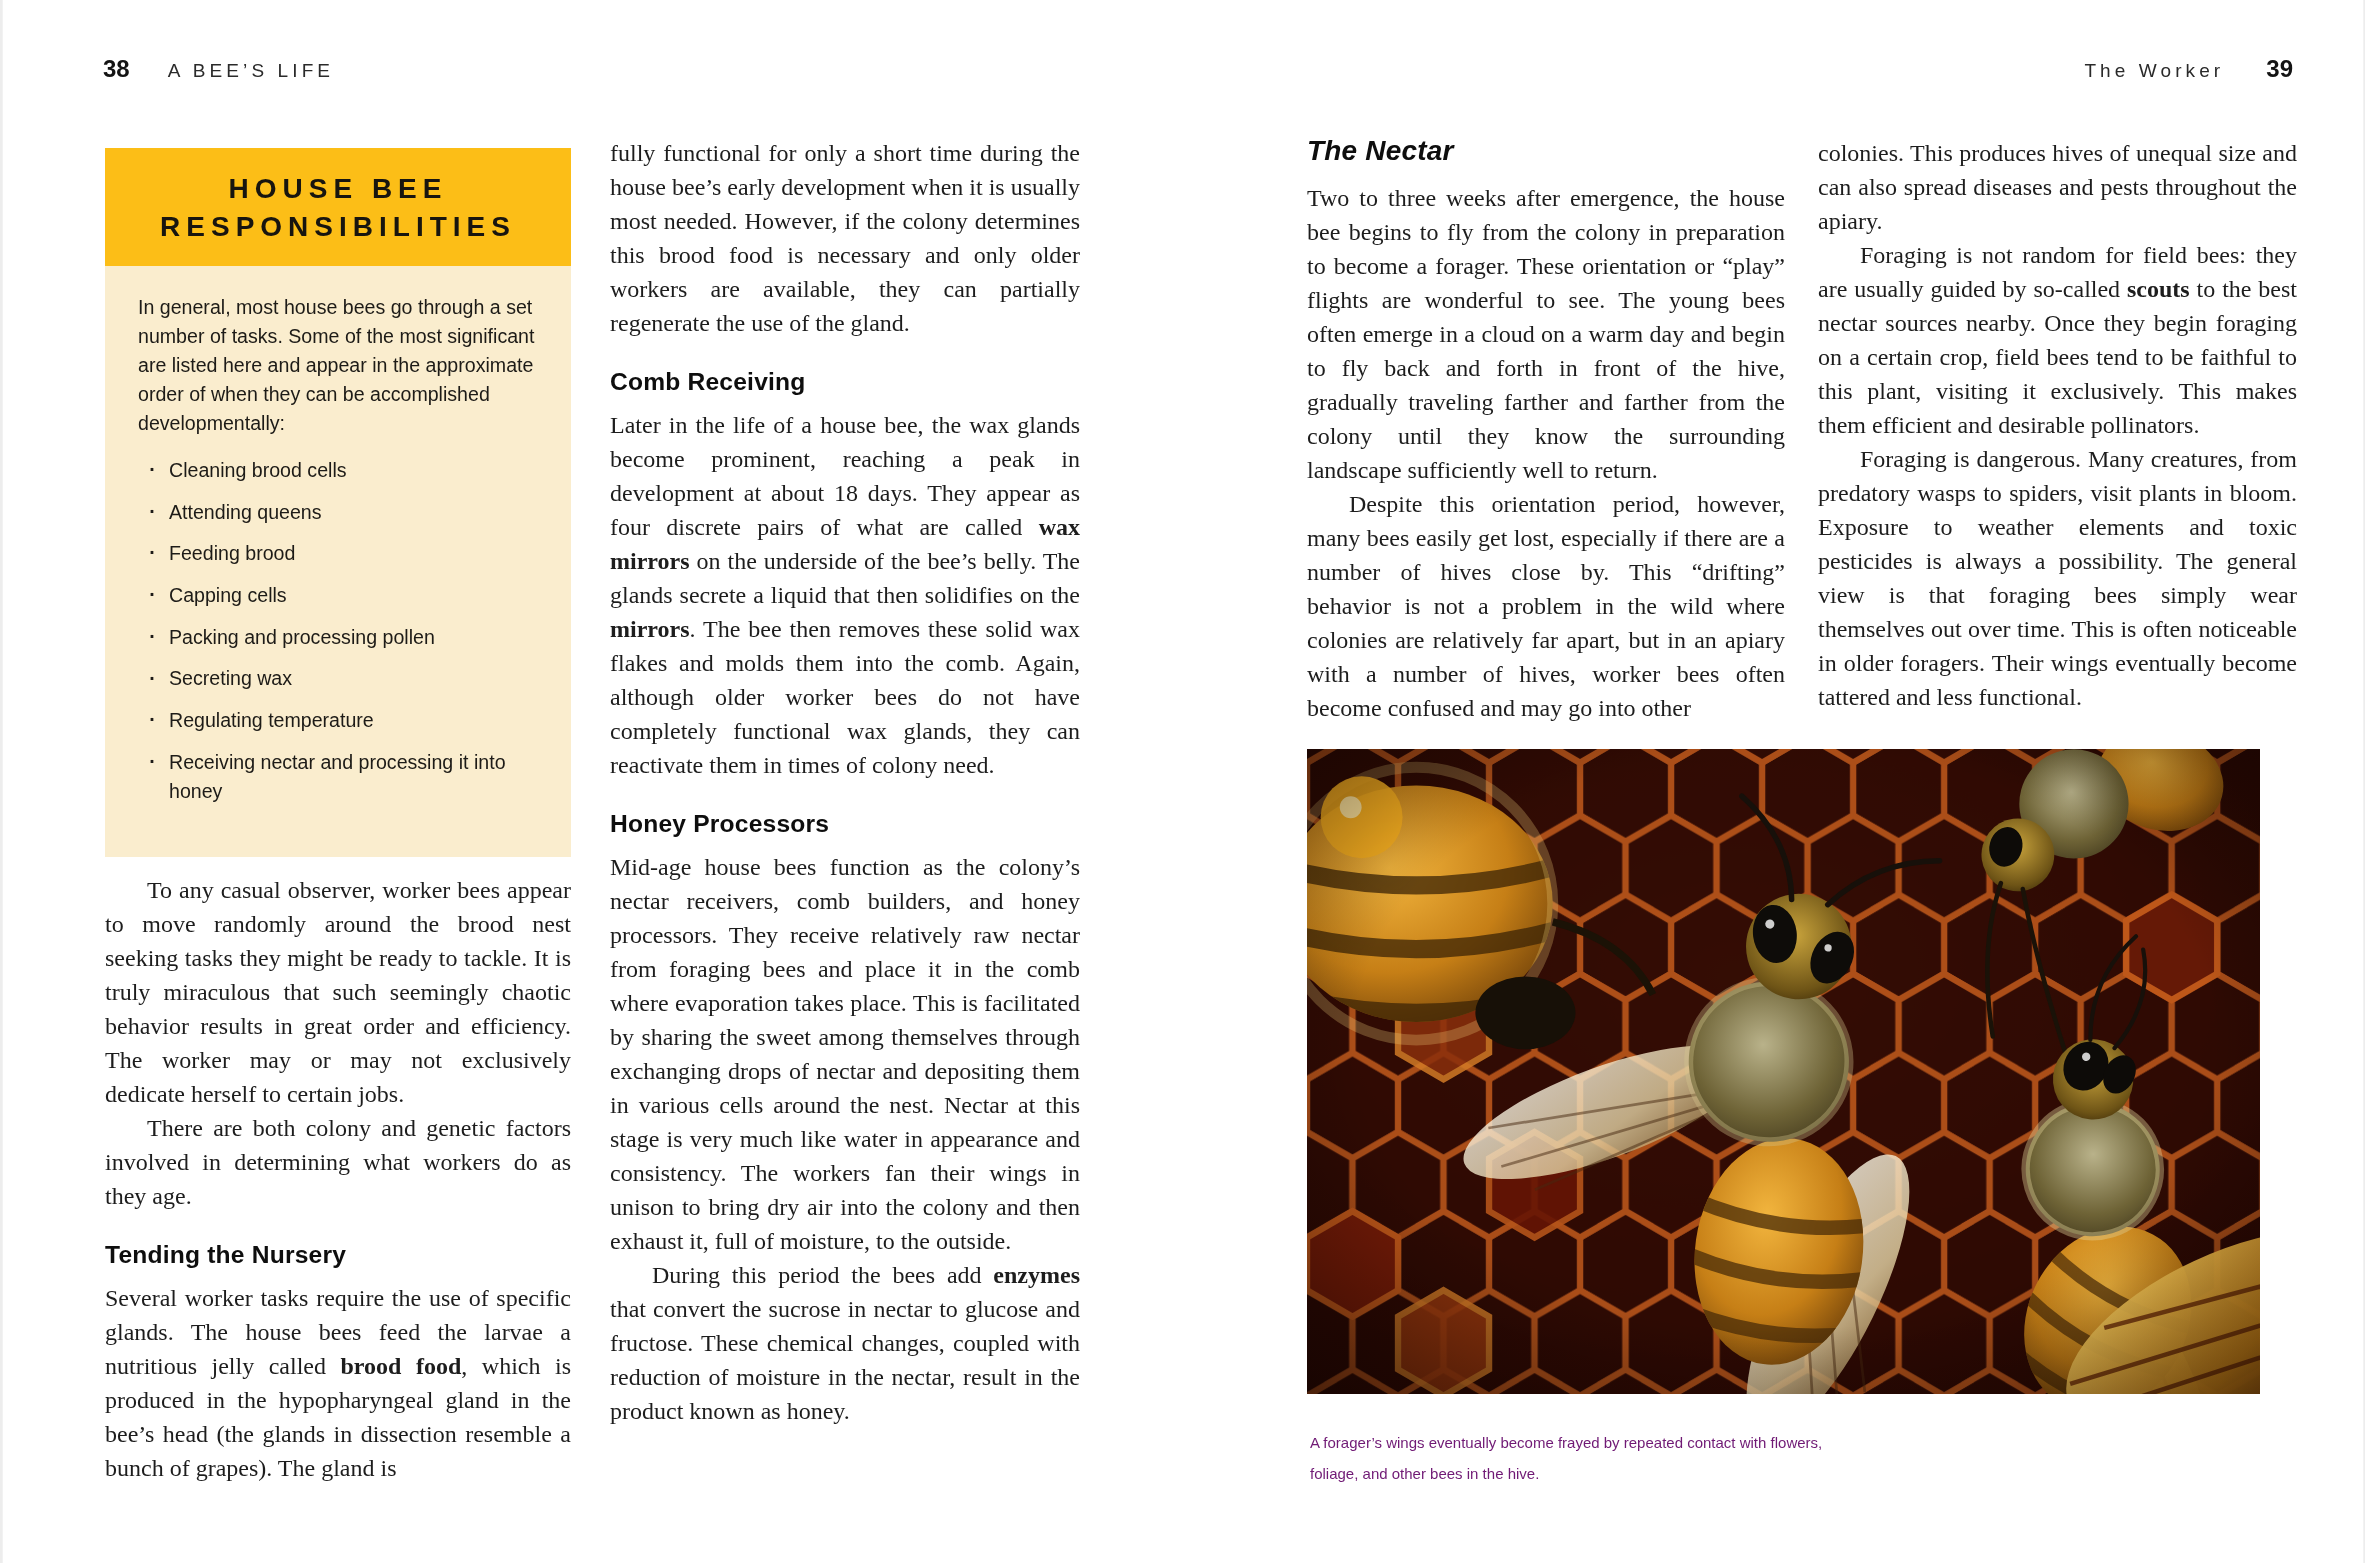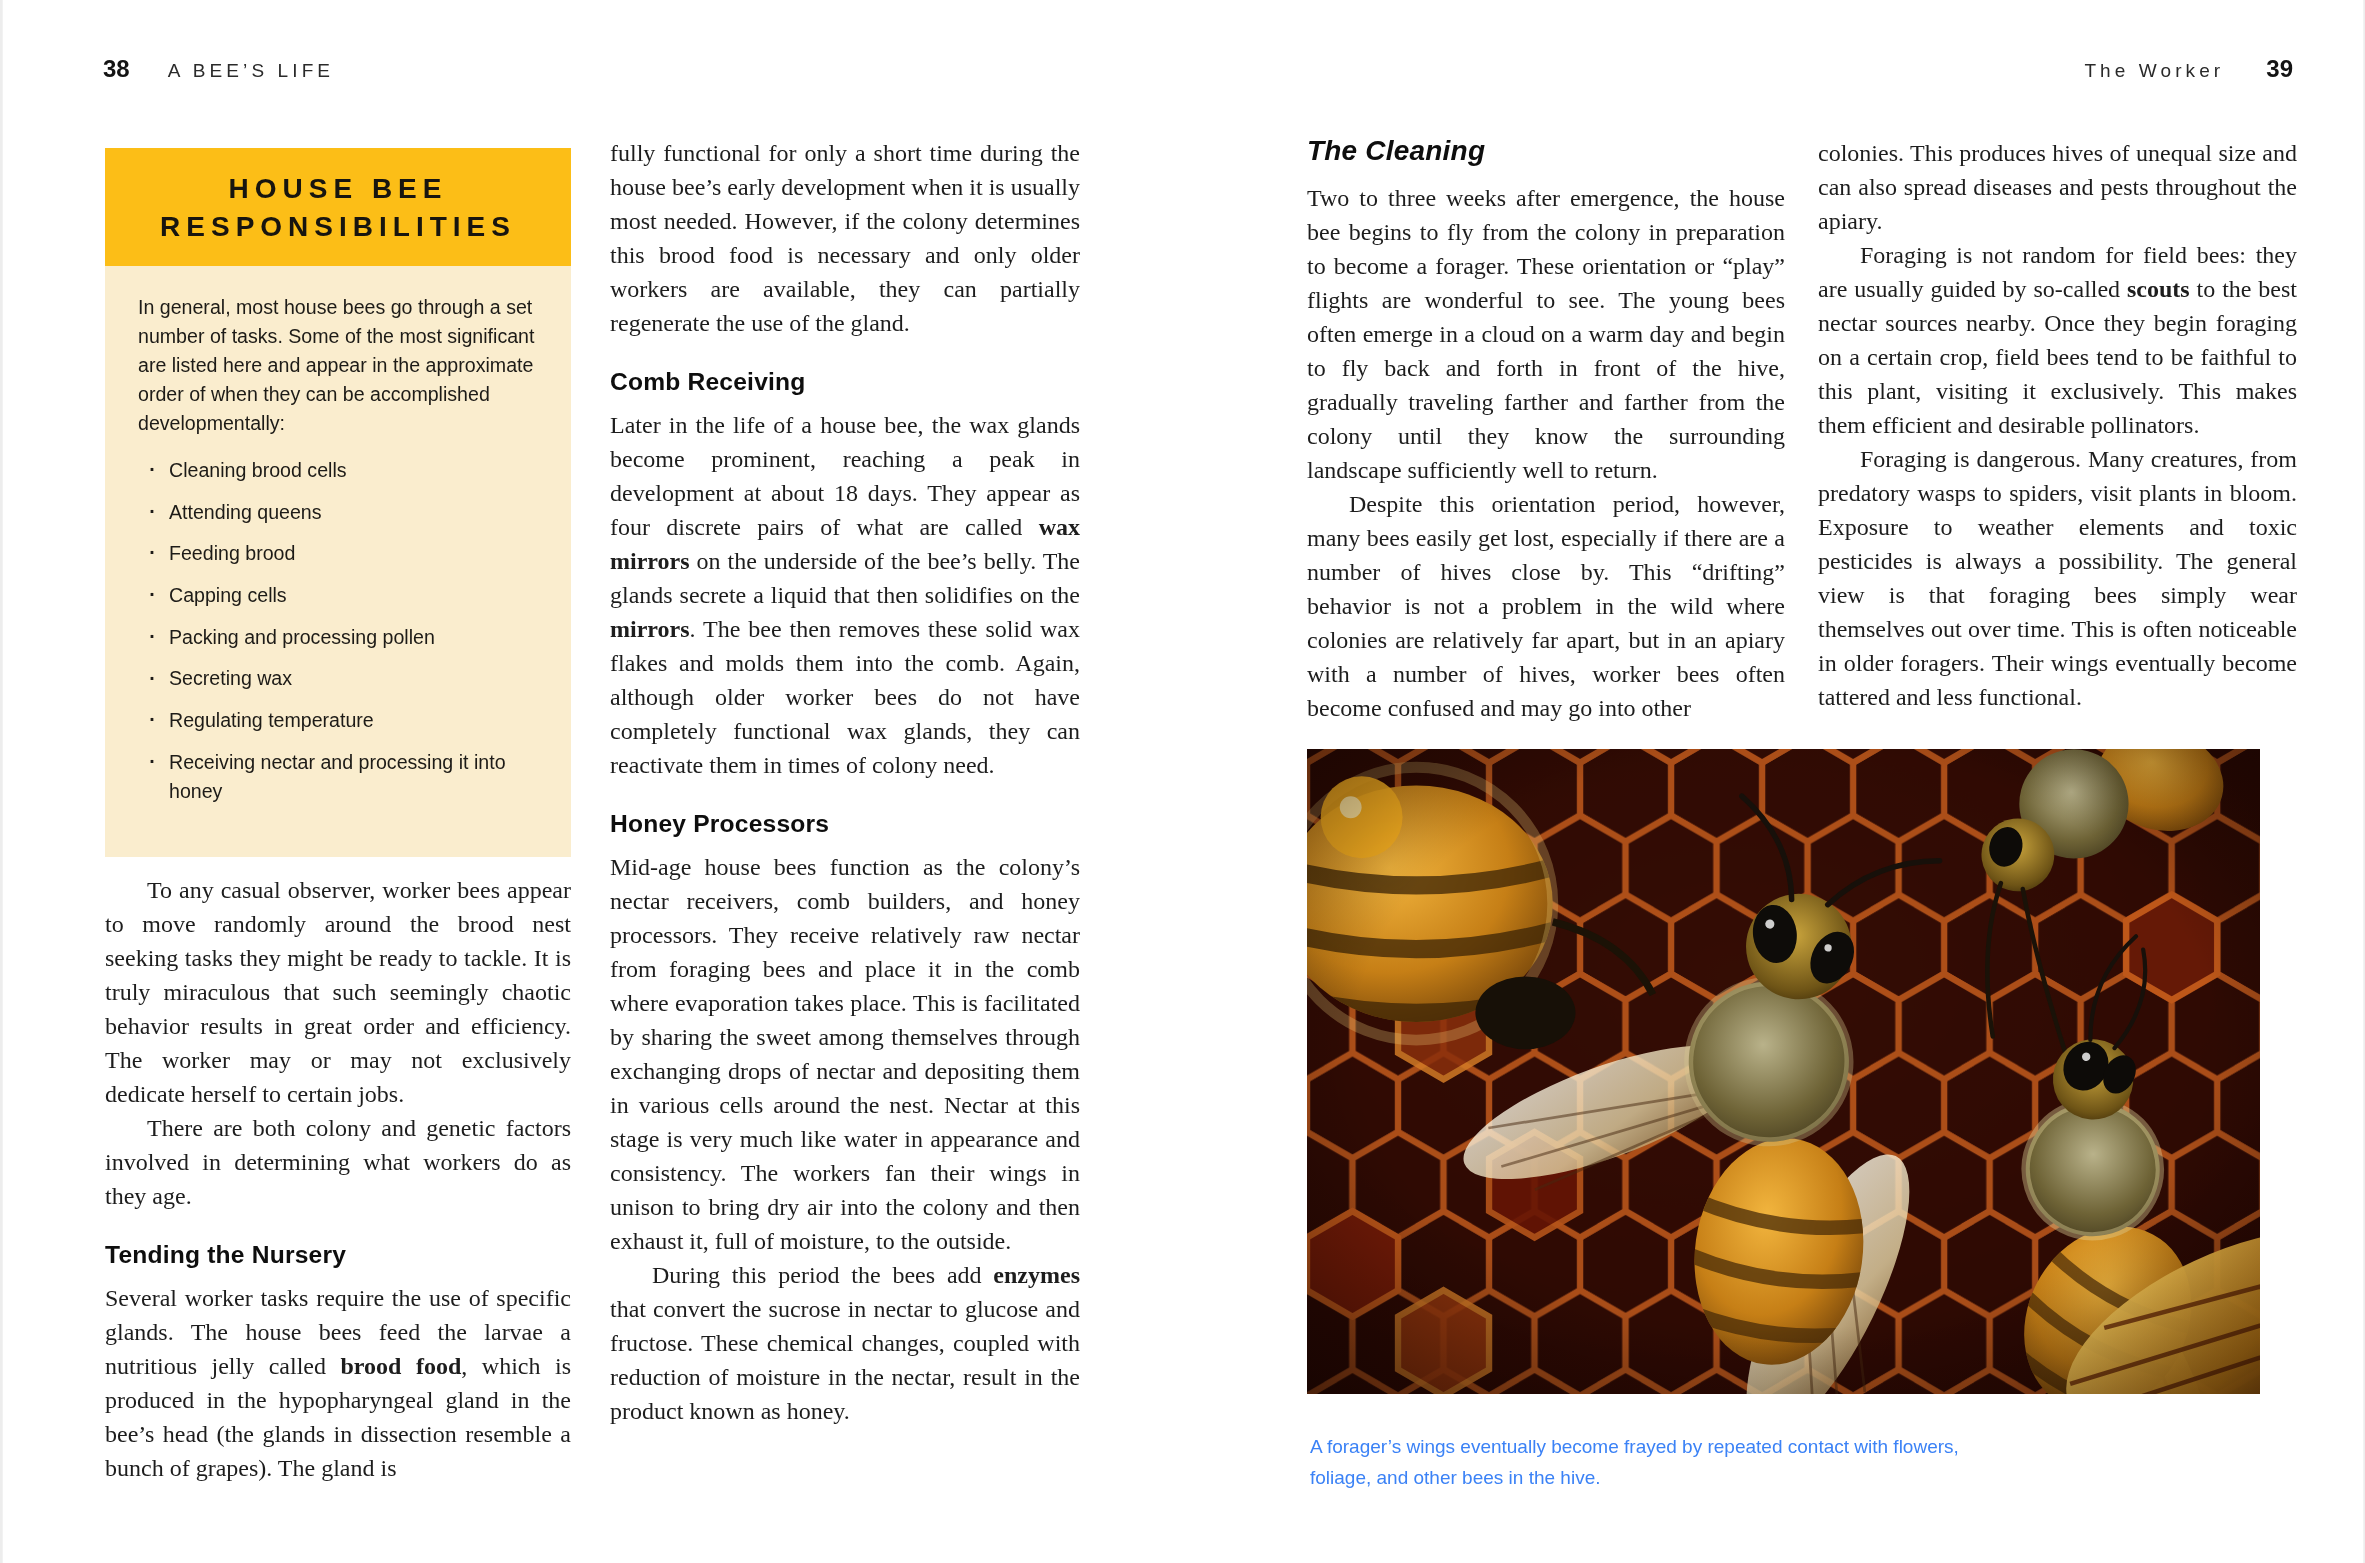--- a/index.html
+++ b/index.html
@@ -36,21 +36,21 @@
   .textcol h3:first-child{margin-top:0;}
   .textcol h3.italic{font-style:italic;font-size:28px;margin-bottom:14.6px;}
   .col1-lower{left:105px;top:873px;width:466px;}
   .col2{left:610px;top:136px;width:470px;}
   .col3{left:1307px;top:136px;width:478px;}
   .col4{left:1818px;top:136px;width:479px;}
   
   .photo{position:absolute;left:1307px;top:749px;width:953px;height:645px;display:block;background:#2a0a04;}
   .photo-caption{
     position:absolute;left:1310px;top:1412px;width:837px;
-    font-family:"Liberation Sans",sans-serif;font-size:19px;line-height:31px;color:#3b82f6;white-space:pre-line;
+    font-family:"Liberation Sans",sans-serif;font-size:15px;line-height:31px;color:#701a75;white-space:pre-line;
   }
 </style>
 </head>
 <body>
 
 <div class="spread">
 
   <div class="running-head rh-left">
     <span class="page-num">38</span>
     <span class="rh-title">A BEE’S LIFE</span>
@@ -88,21 +88,21 @@
   <div class="textcol col2">
       <p><span>fully functional for only a short time during the house bee’s early development when it is usually most needed. However, if the colony determines this brood food is necessary and only older workers are available, they can partially regenerate the use of the gland.</span></p>
       <h3>Comb Receiving</h3>
       <p><span>Later in the life of a house bee, the wax glands become prominent, reaching a peak in development at about 18 days. They appear as four discrete pairs of what are called </span><b>wax mirrors</b><span> on the underside of the bee’s belly. The glands secrete a liquid that then solidifies on the </span><b>mirrors</b><span>. The bee then removes these solid wax flakes and molds them into the comb. Again, although older worker bees do not have completely functional wax glands, they can reactivate them in times of colony need.</span></p>
       <h3>Honey Processors</h3>
       <p><span>Mid-age house bees function as the colony’s nectar receivers, comb builders, and honey processors. They receive relatively raw nectar from foraging bees and place it in the comb where evaporation takes place. This is facilitated by sharing the sweet among themselves through exchanging drops of nectar and depositing them in various cells around the nest. Nectar at this stage is very much like water in appearance and consistency. The workers fan their wings in unison to bring dry air into the colony and then exhaust it, full of moisture, to the outside.</span></p>
       <p class="indent"><span>During this period the bees add </span><b>enzymes</b><span> that convert the sucrose in nectar to glucose and fructose. These chemical changes, coupled with reduction of moisture in the nectar, result in the product known as honey.</span></p>
     </div>
 
   <div class="textcol col3">
-      <h3 class="italic">The Cleaning</h3>
+      <h3 class="italic">The Nectar</h3>
       <p><span>Two to three weeks after emergence, the house bee begins to fly from the colony in preparation to become a forager. These orientation or “play” flights are wonderful to see. The young bees often emerge in a cloud on a warm day and begin to fly back and forth in front of the hive, gradually traveling farther and farther from the colony until they know the surrounding landscape sufficiently well to return.</span></p>
       <p class="indent"><span>Despite this orientation period, however, many bees easily get lost, especially if there are a number of hives close by. This “drifting” behavior is not a problem in the wild where colonies are relatively far apart, but in an apiary with a number of hives, worker bees often become confused and may go into other</span></p>
     </div>
   <div class="textcol col4">
       <p><span>colonies. This produces hives of unequal size and can also spread diseases and pests throughout the apiary.</span></p>
       <p class="indent"><span>Foraging is not random for field bees: they are usually guided by so-called </span><b>scouts</b><span> to the best nectar sources nearby. Once they begin foraging on a certain crop, field bees tend to be faithful to this plant, visiting it exclusively. This makes them efficient and desirable pollinators.</span></p>
       <p class="indent"><span>Foraging is dangerous. Many creatures, from predatory wasps to spiders, visit plants in bloom. Exposure to weather elements and toxic pesticides is always a possibility. The general view is that foraging bees simply wear themselves out over time. This is often noticeable in older foragers. Their wings eventually become tattered and less functional.</span></p>
     </div>
 
   <svg class="photo" viewBox="0 0 1047 709" preserveAspectRatio="none" role="img">

